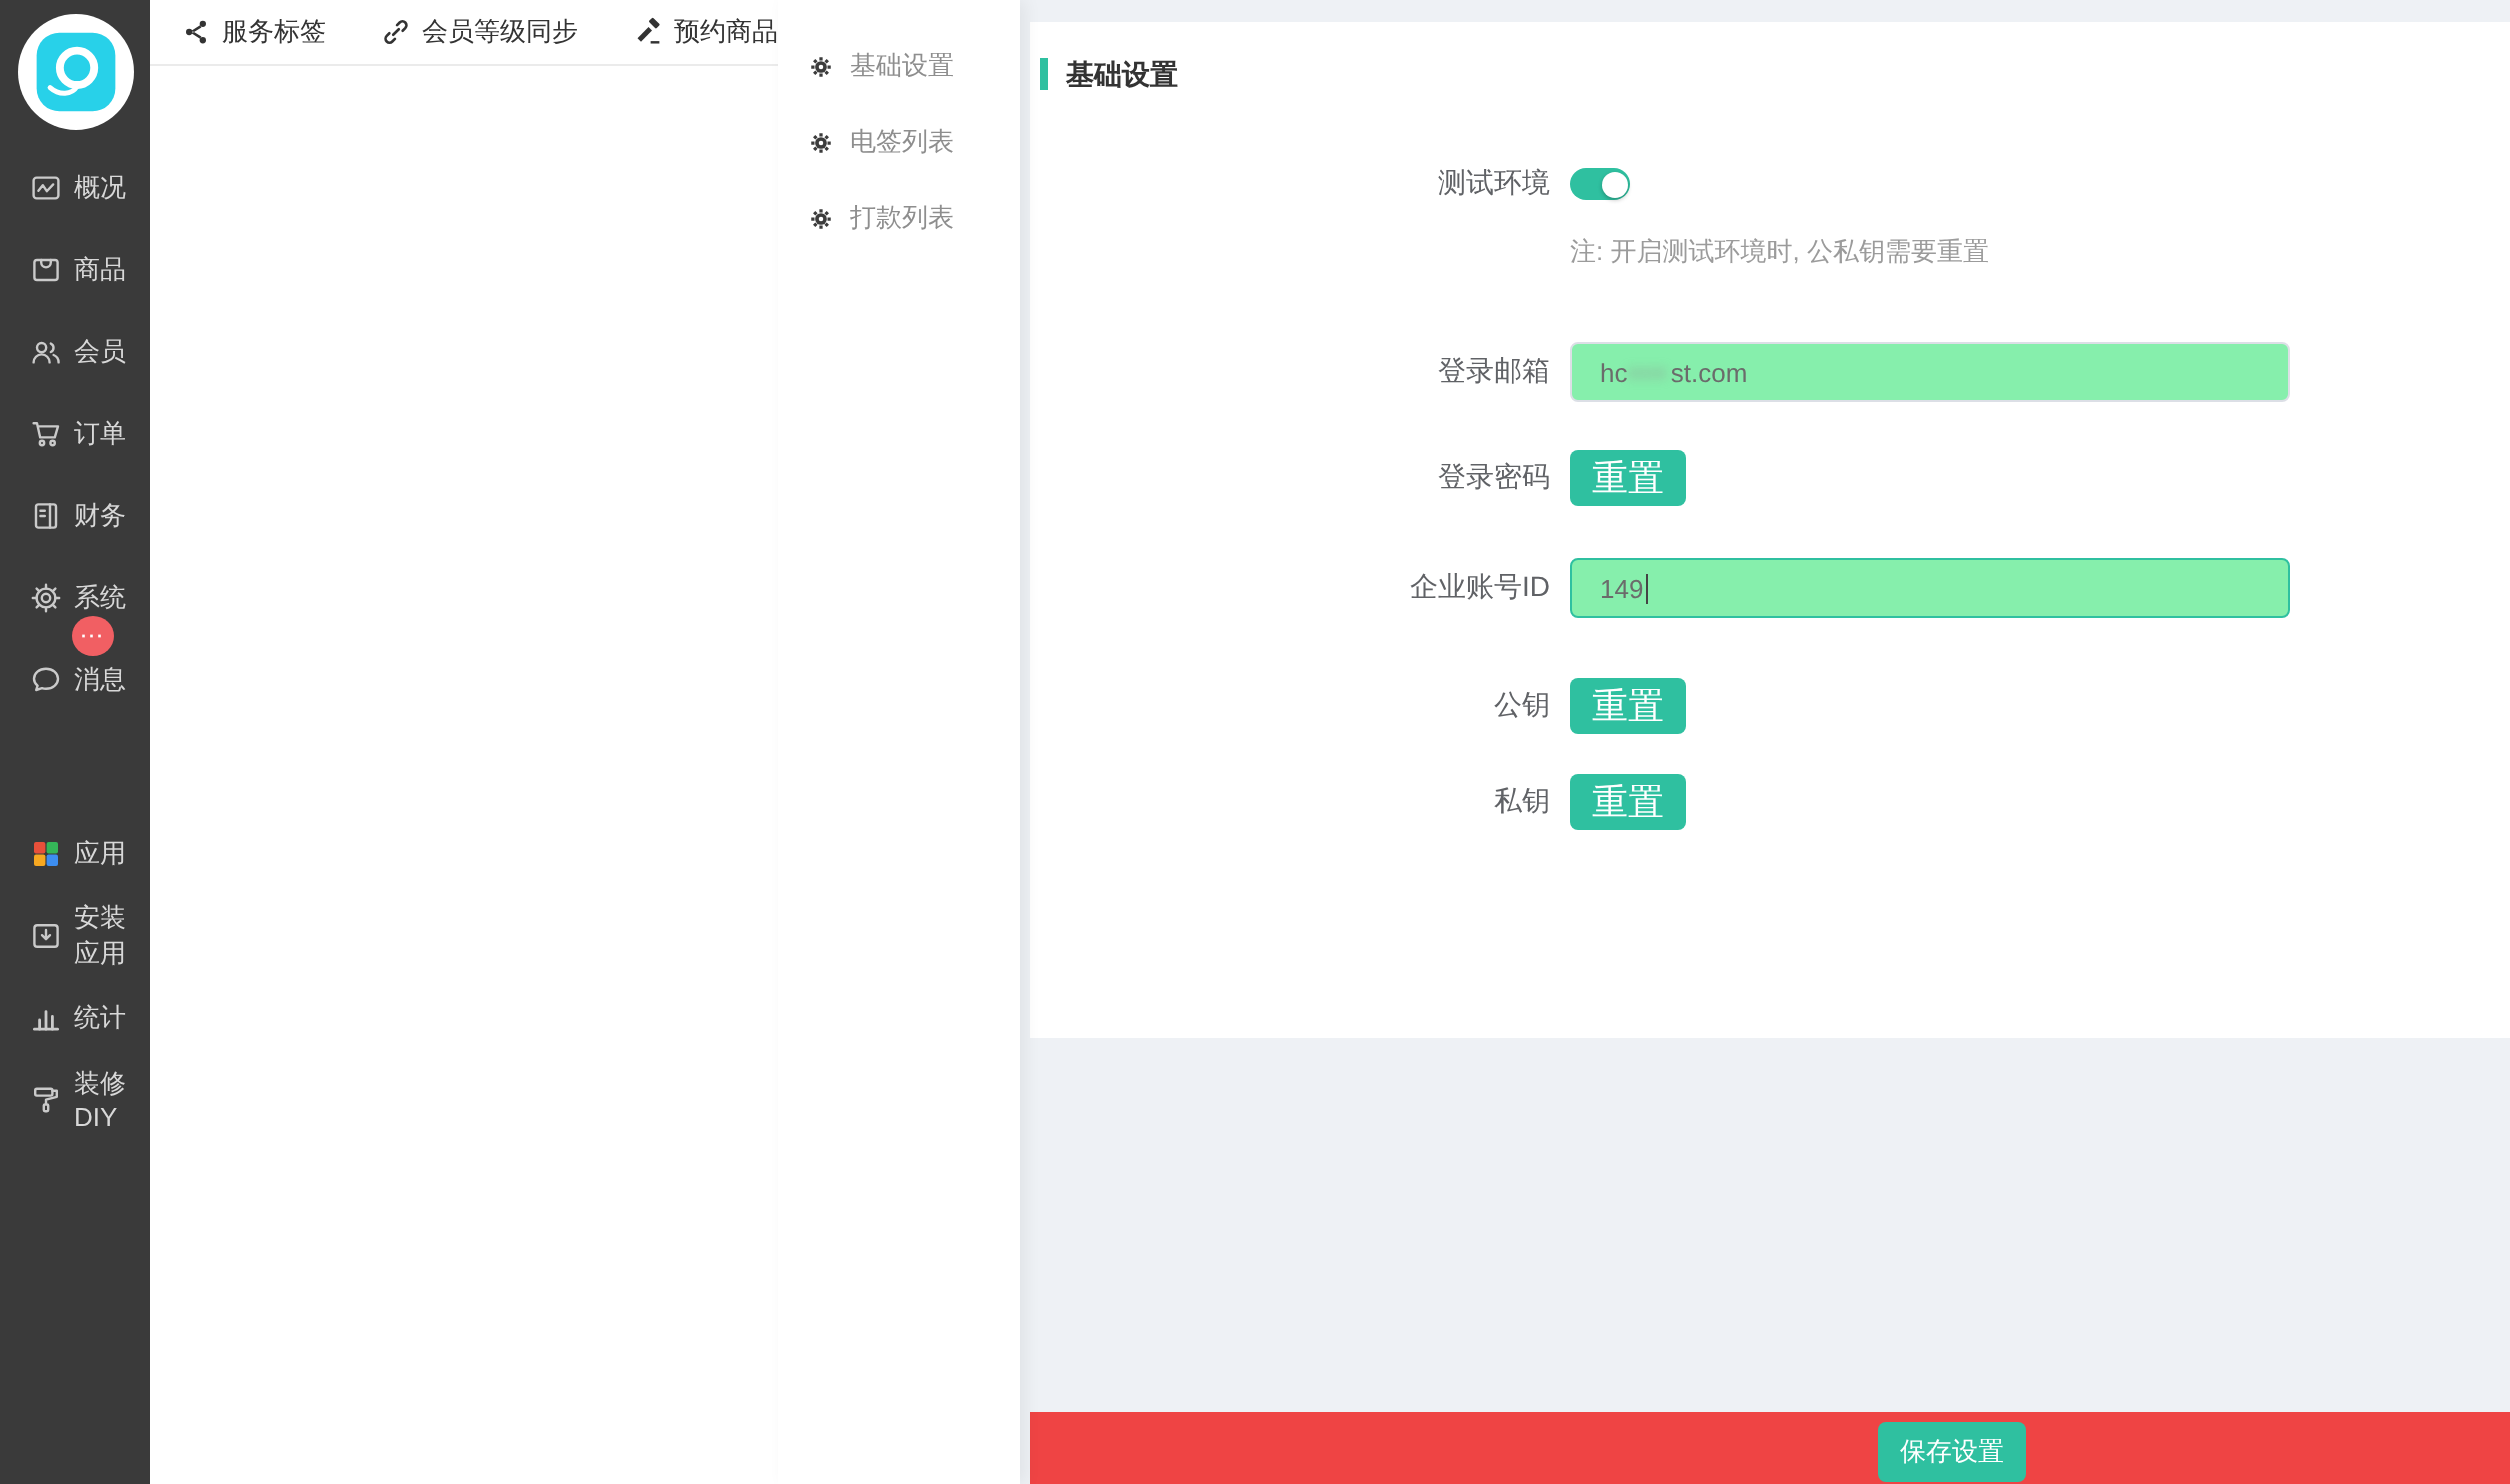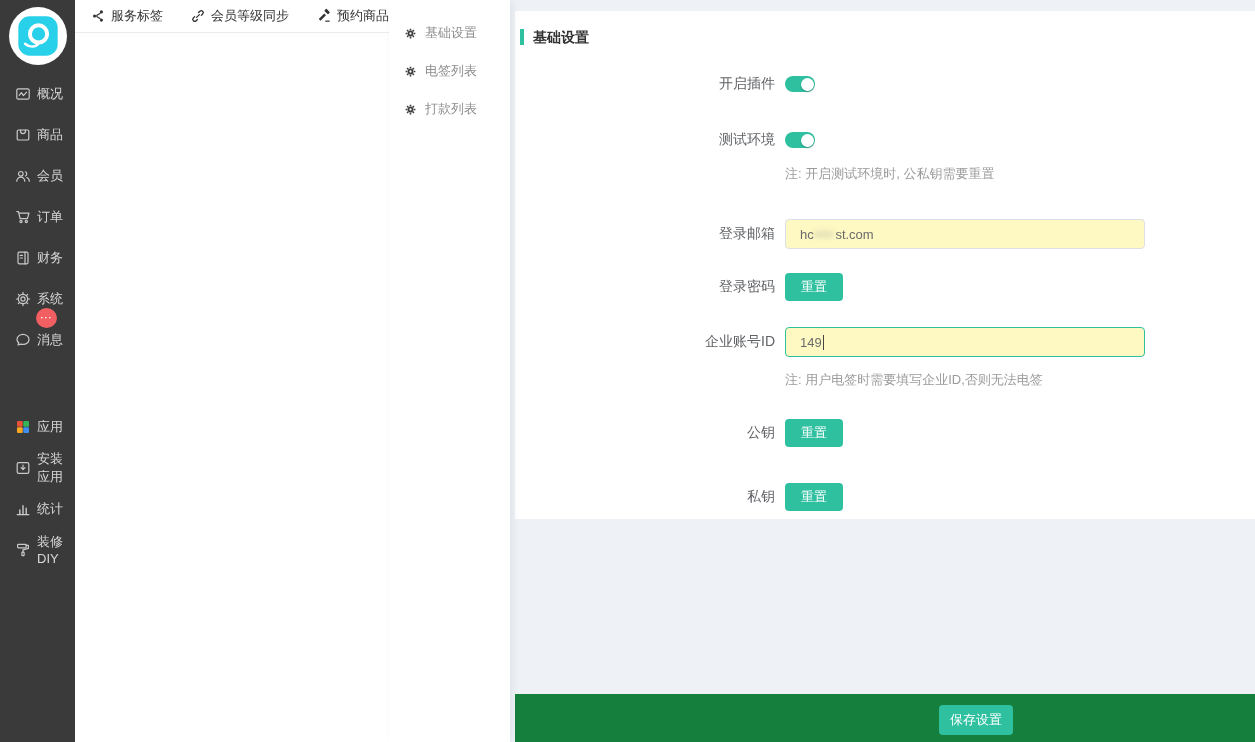--- a/index.html
+++ b/index.html
@@ -47,41 +47,41 @@
   .note { margin-left:270px; font-size:13px; color:#9b9b9b; }
 
   .r-toggle1 { margin-top:30px; }
   .r-toggle2 { margin-top:38px; }
   .n-1       { margin-top:16px; }
   .r-email   { margin-top:36px; }
   .r-pass    { margin-top:24px; }
   .r-cid     { margin-top:26px; }
   .n-2       { margin-top:14px; }
   .r-pub     { margin-top:30px; }
-  .r-priv    { margin-top:36px; }
+  .r-priv    { margin-top:20px; }
 
   .toggle { width:30px; height:16px; border-radius:9px; background:#2fc0a0; position:relative; cursor:pointer; flex:none; }
   .toggle .knob { position:absolute; top:1.5px; right:1.5px; width:13px; height:13px;
     border-radius:50%; background:#fff; box-shadow:0 1px 2px rgba(0,0,0,.25); }
 
   .btn-teal { background:#2fc0a0; color:#fff; border:none; border-radius:4px;
-    width:58px; height:28px; font-size:13px; cursor:pointer;
+    width:58px; height:28px; font-size:18px; cursor:pointer;
     font-family:"Liberation Sans","DejaVu Sans",sans-serif; }
 
   .tinput { width:360px; height:30px; border:1px solid #dcdfe6; border-radius:4px;
-    background:#fef9c3; display:flex; align-items:center; padding:0 14px; font-size:13px;
+    background:#86efac; display:flex; align-items:center; padding:0 14px; font-size:13px;
     color:#6b6b6b; cursor:text; }
   .tinput.focused { border-color:#2fc0a0; }
   .redacted { filter:blur(3px); color:#8f8f8f; letter-spacing:2px; margin:0 1px; }
   .caret { display:inline-block; width:1px; height:15px; background:#444; margin-left:1px;
     animation:blink 1s steps(1) infinite; }
   @keyframes blink { 50% { opacity:0; } }
 
   .gray-spacer { flex:1; }
-  .footer-bar { height:48px; background:#15803d; margin-left:5px; flex:none;
+  .footer-bar { height:36px; background:#ef4444; margin-left:5px; flex:none;
     display:flex; justify-content:center; align-items:center; }
   .btn-save { background:#2fc0a0; color:#fff; border:none; border-radius:4px;
     width:74px; height:30px; font-size:13px; cursor:pointer; margin-left:182px; margin-top:4px;
     font-family:"Liberation Sans","DejaVu Sans",sans-serif; }
 
   svg { overflow:visible; }
 </style>
 </head>
 <body>
 
@@ -283,26 +283,20 @@
               </svg>
           </span>
           <span>打款列表</span>
         </div>
       </aside>
 
       <main class="content">
         <section class="card">
           <h2 class="section-title">基础设置</h2>
 
-          <div class="row r-toggle1">
-            <span class="flabel">开启插件</span>
-            <div class="toggle">
-                <div class="knob"></div>
-              </div>
-          </div>
 
           <div class="row r-toggle2">
             <span class="flabel">测试环境</span>
             <div class="toggle">
                 <div class="knob"></div>
               </div>
           </div>
           <div class="note n-1">注: 开启测试环境时, 公私钥需要重置</div>
 
           <div class="row r-email">
@@ -319,21 +313,20 @@
             <button class="btn-teal">重置</button>
           </div>
 
           <div class="row r-cid">
             <span class="flabel">企业账号ID</span>
             <div class="tinput focused">
               <span>149</span>
                 <span class="caret"></span>
             </div>
           </div>
-          <div class="note n-2">注: 用户电签时需要填写企业ID,否则无法电签</div>
 
           <div class="row r-pub">
             <span class="flabel">公钥</span>
             <button class="btn-teal">重置</button>
           </div>
 
           <div class="row r-priv">
             <span class="flabel">私钥</span>
             <button class="btn-teal">重置</button>
           </div>

